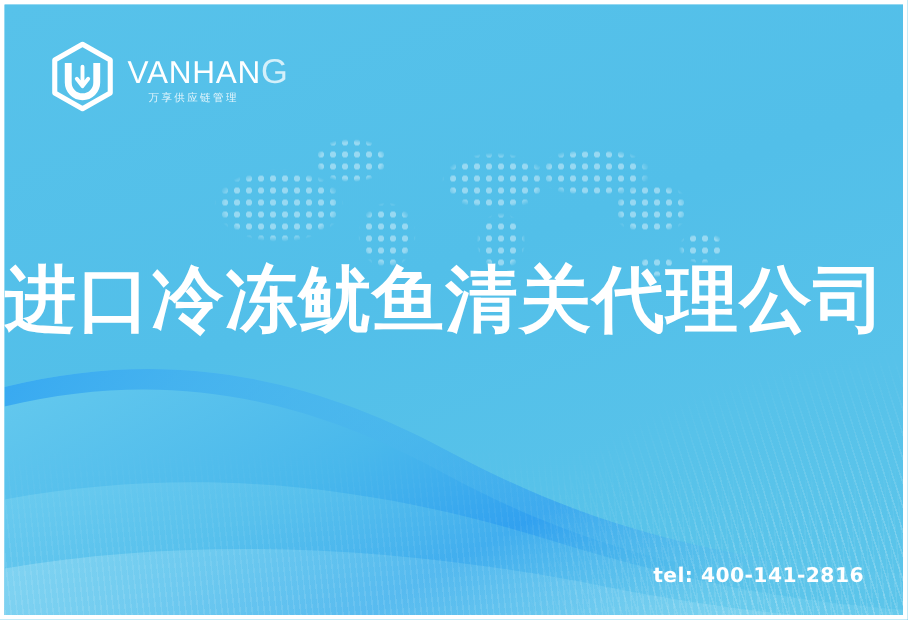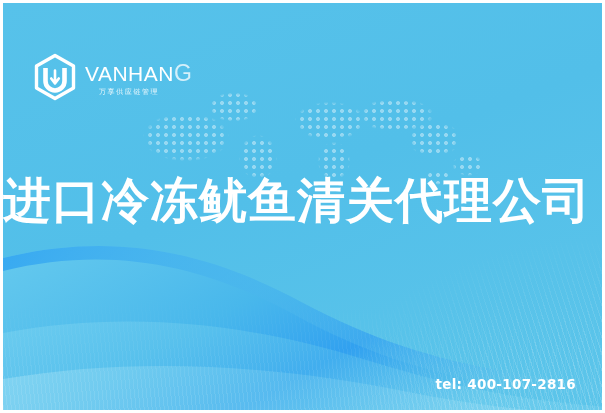--- a/index.html
+++ b/index.html
@@ -105,21 +105,20 @@
   }
 
   
   #logo-block {
     position: absolute;
     left: 30px;
     top: 24px;
     display: flex;
     align-items: center;
     gap: 8px;
-    margin-top: 26px;
   }
   #logo-mark { width: 44px; height: 48px; display: block; }
   #logo-word {
     display: flex;
     flex-direction: column;
     justify-content: center;
     padding-top: 2px;
   }
   #logo-word-en {
     font-size: 21px;
@@ -225,15 +224,15 @@
       <path d="M22 17.5 L22 29.5 M18.2 25.5 L22 30.4 L25.8 25.5" fill="none" stroke="#ffffff" stroke-width="2.6" stroke-linecap="round" stroke-linejoin="round"></path>
     </svg>
     <div id="logo-word">
       <div id="logo-word-en"><span>VANHAN</span><span class="lastg">G</span></div>
       <div id="logo-word-cn">万享供应链管理</div>
     </div>
   </div>
 
   <div id="headline">进口冷冻鱿鱼清关代理公司</div>
 
-  <div id="phone">tel: 400-107-2816</div>
+  <div id="phone">tel: 400-141-2816</div>
 
 </div>
 
 </body></html>

